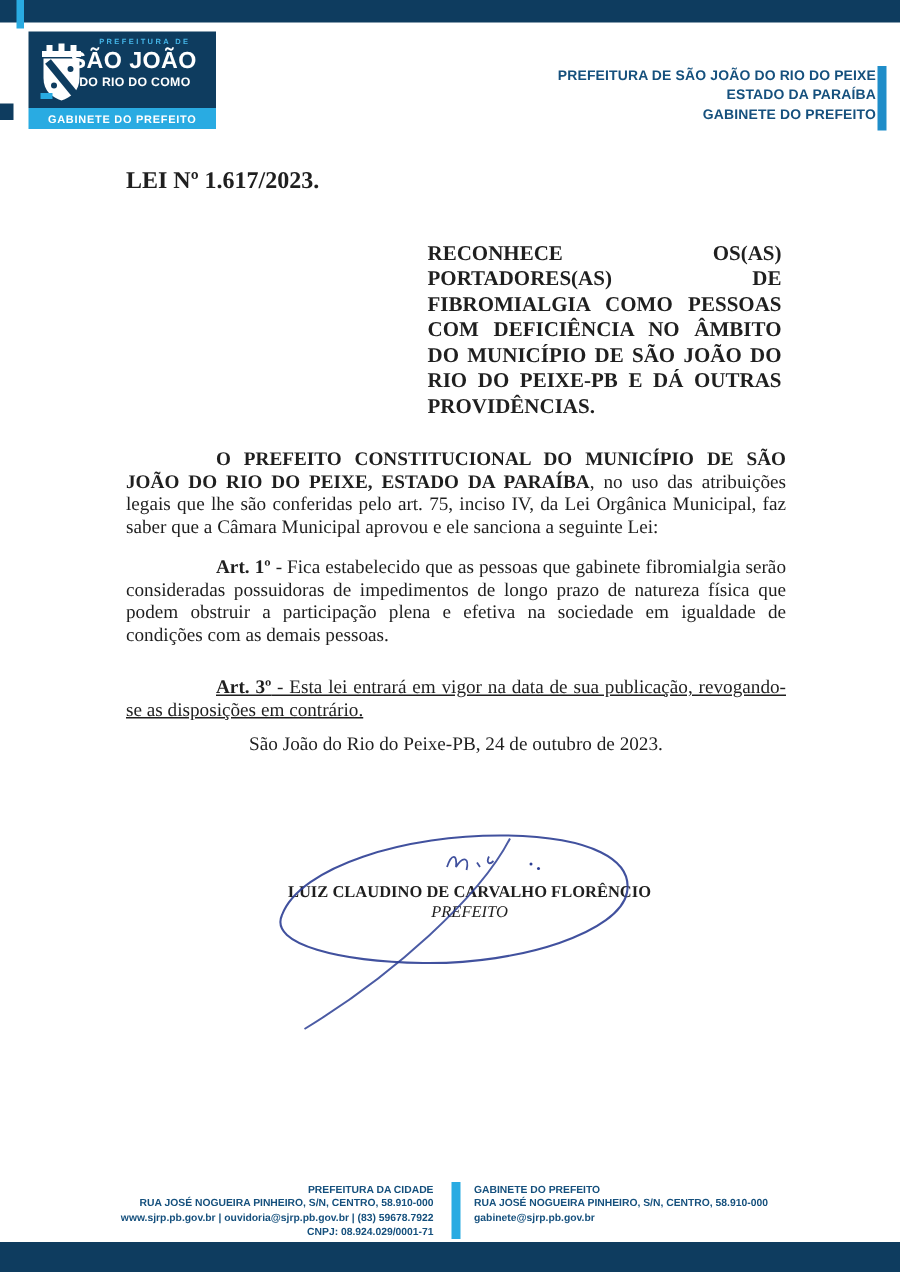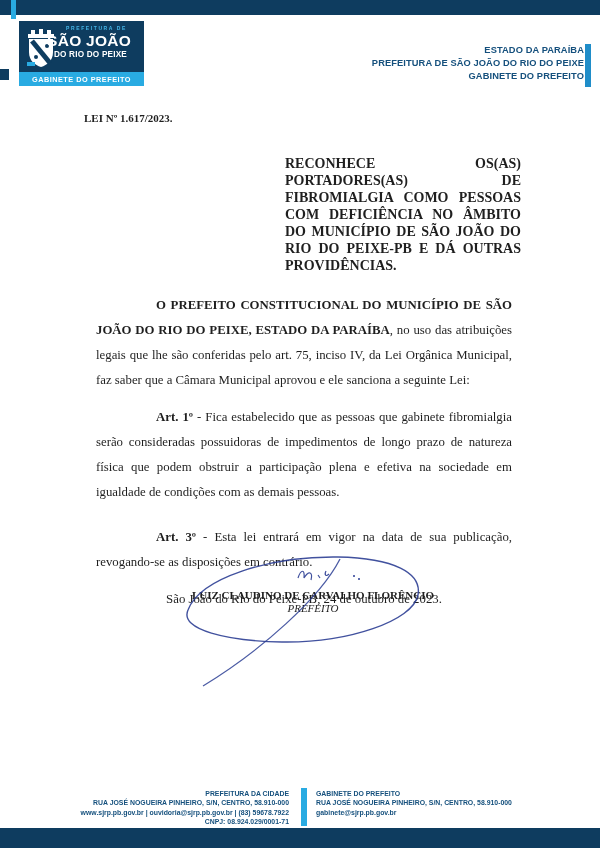--- a/index.html
+++ b/index.html
@@ -22,28 +22,28 @@
     display:flex;align-items:center;justify-content:center;
     font-family:"Liberation Sans","DejaVu Sans",sans-serif;font-size:7.3px;font-weight:700;
     color:#ffffff;letter-spacing:.5px;white-space:nowrap;}
   .left-edge-square{position:absolute;left:0;top:69px;width:9px;height:11px;background:#0e3c5f;}
   .hdr-right{position:absolute;right:16px;top:44px;text-align:right;
     font-family:"Liberation Sans","DejaVu Sans",sans-serif;font-weight:700;
     font-size:9.3px;line-height:13.2px;color:#15507d;letter-spacing:.1px;}
   .hdr-right-bar{position:absolute;left:585px;top:44px;width:6px;height:43px;background:#1f8dc9;}
   
   .doc{position:absolute;left:84px;top:105px;width:440px;}
-  .law-number{font-size:11px;font-weight:700;margin:0;padding-top:7px;}
+  .law-number{font-size:16px;font-weight:700;margin:0;padding-top:7px;}
   .epigraph{margin:31px 0 0 201px;width:236px;font-size:14px;font-weight:700;
     line-height:17px;text-align:justify;}
-  .para{margin:12px;text-align:justify;text-indent:60px;font-size:12.8px;line-height:25px;}
+  .para{margin:0;text-align:justify;text-indent:60px;font-size:12.8px;line-height:15px;}
   .preamble{margin-top:19px;}
   .art-1{margin-top:12px;}
   .art-2{margin-top:7px;}
-  .art-3{margin-top:20px;}
+  .art-3{margin-top:20px;text-decoration:underline;}
   .b{font-weight:700;}
   .dateline{margin-top:8px;text-align:center;font-size:12.8px;text-indent:0;}
   
   .sig-text{position:absolute;left:13px;top:589px;width:600px;text-align:center;
     font-size:11px;line-height:13px;}
   .sig-name{font-weight:700;}
   .sig-role{font-weight:400;font-style:italic;}
   .sig-scrawl{position:absolute;left:170px;top:546px;width:270px;height:145px;pointer-events:none;}
   
   .footer-left{position:absolute;left:40px;top:789px;width:249px;text-align:right;
@@ -68,29 +68,29 @@
       <path d="M4,10 h3 v-4 h4 v4 h4 v-5 h4 v5 h4 v-4 h4 v4 h3 v4 H4 z" fill="#ffffff"></path>
       <path d="M5,15 h24 v13 c0,9 -6,13 -12,15 c-6,-2 -12,-6 -12,-15 z" fill="#ffffff"></path>
       <line x1="8" y1="17" x2="26" y2="39" stroke="#0e3c5f" stroke-width="5"></line>
       <circle cx="12" cy="33" r="2" fill="#0e3c5f"></circle>
       <circle cx="23" cy="22" r="2" fill="#0e3c5f"></circle>
       <path d="M3,38 h8 v4 h-8 z" fill="#29abe2"></path>
     </svg>
     <div class="logo-text">
       <div class="logo-line1">PREFEITURA DE</div>
       <div class="logo-line2">SÃO JOÃO</div>
-      <div class="logo-line3">DO RIO DO PEIXE</div>
+      <div class="logo-line3">DO RIO DO COMO</div>
     </div>
   </div>
   <div class="logo-banner">GABINETE DO PREFEITO</div>
   <div class="left-edge-square"></div>
 
   <div class="hdr-right">
+    <div>PREFEITURA DE SÃO JOÃO DO RIO DO PEIXE</div>
     <div>ESTADO DA PARAÍBA</div>
-    <div>PREFEITURA DE SÃO JOÃO DO RIO DO PEIXE</div>
     <div>GABINETE DO PREFEITO</div>
   </div>
   <div class="hdr-right-bar"></div>
 
   <div class="doc">
     <p class="law-number">LEI Nº 1.617/2023.</p>
 
     <p class="epigraph">RECONHECE OS(AS) PORTADORES(AS) DE FIBROMIALGIA COMO PESSOAS COM DEFICIÊNCIA NO ÂMBITO DO MUNICÍPIO DE SÃO JOÃO DO RIO DO PEIXE-PB E DÁ OUTRAS PROVIDÊNCIAS.</p>
 
     <p class="para preamble"><span class="b">O PREFEITO CONSTITUCIONAL DO MUNICÍPIO DE SÃO JOÃO DO RIO DO PEIXE, ESTADO DA PARAÍBA</span><span>, no uso das atribuições legais que lhe são conferidas pelo art. 75, inciso IV, da Lei Orgânica Municipal, faz saber que a Câmara Municipal aprovou e ele sanciona a seguinte Lei:</span></p>

